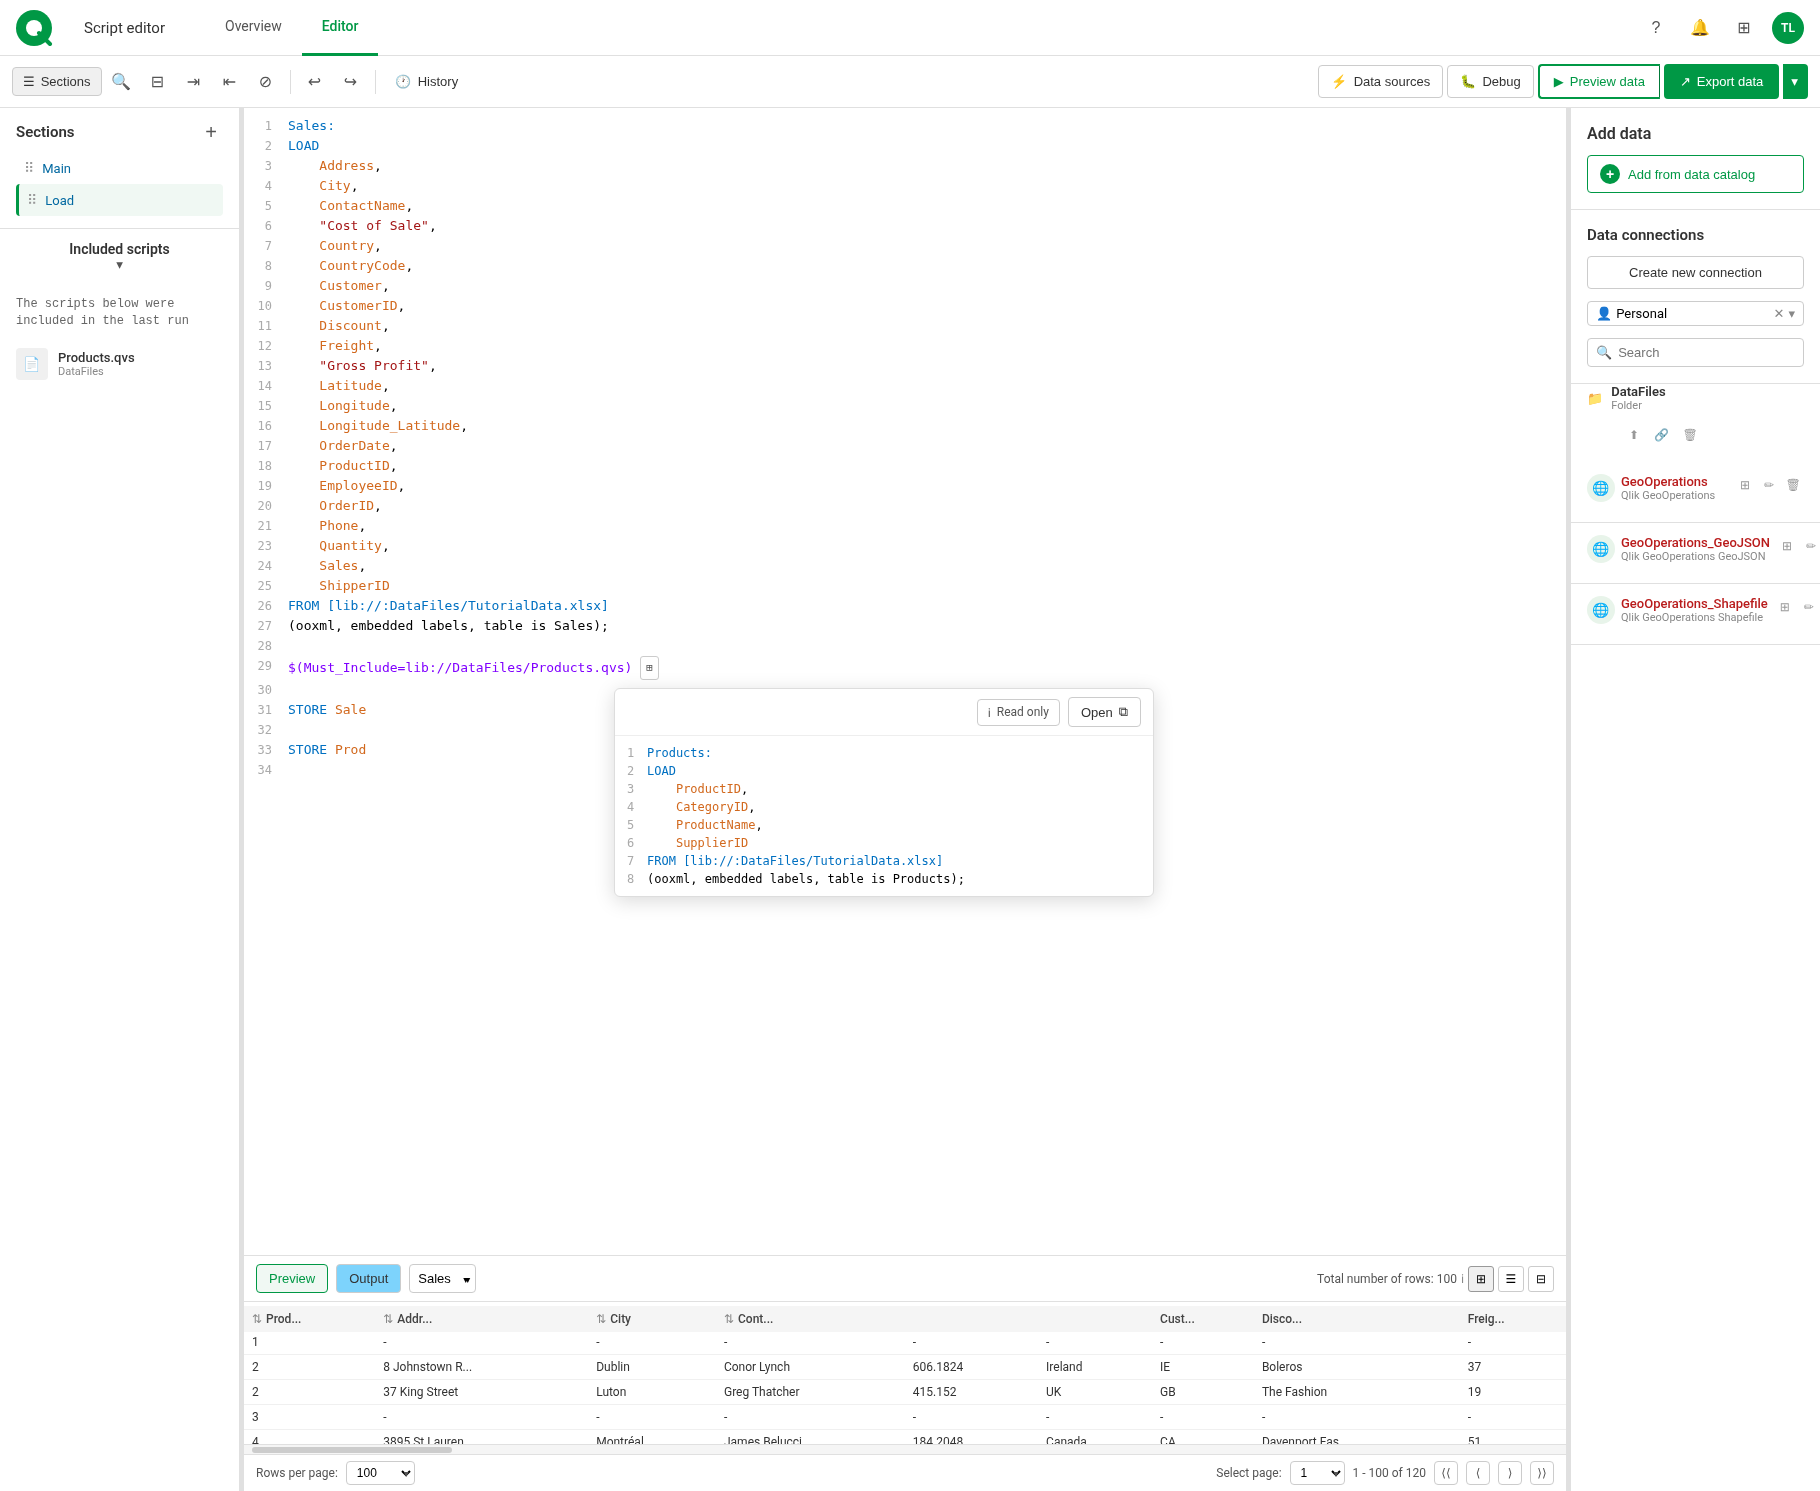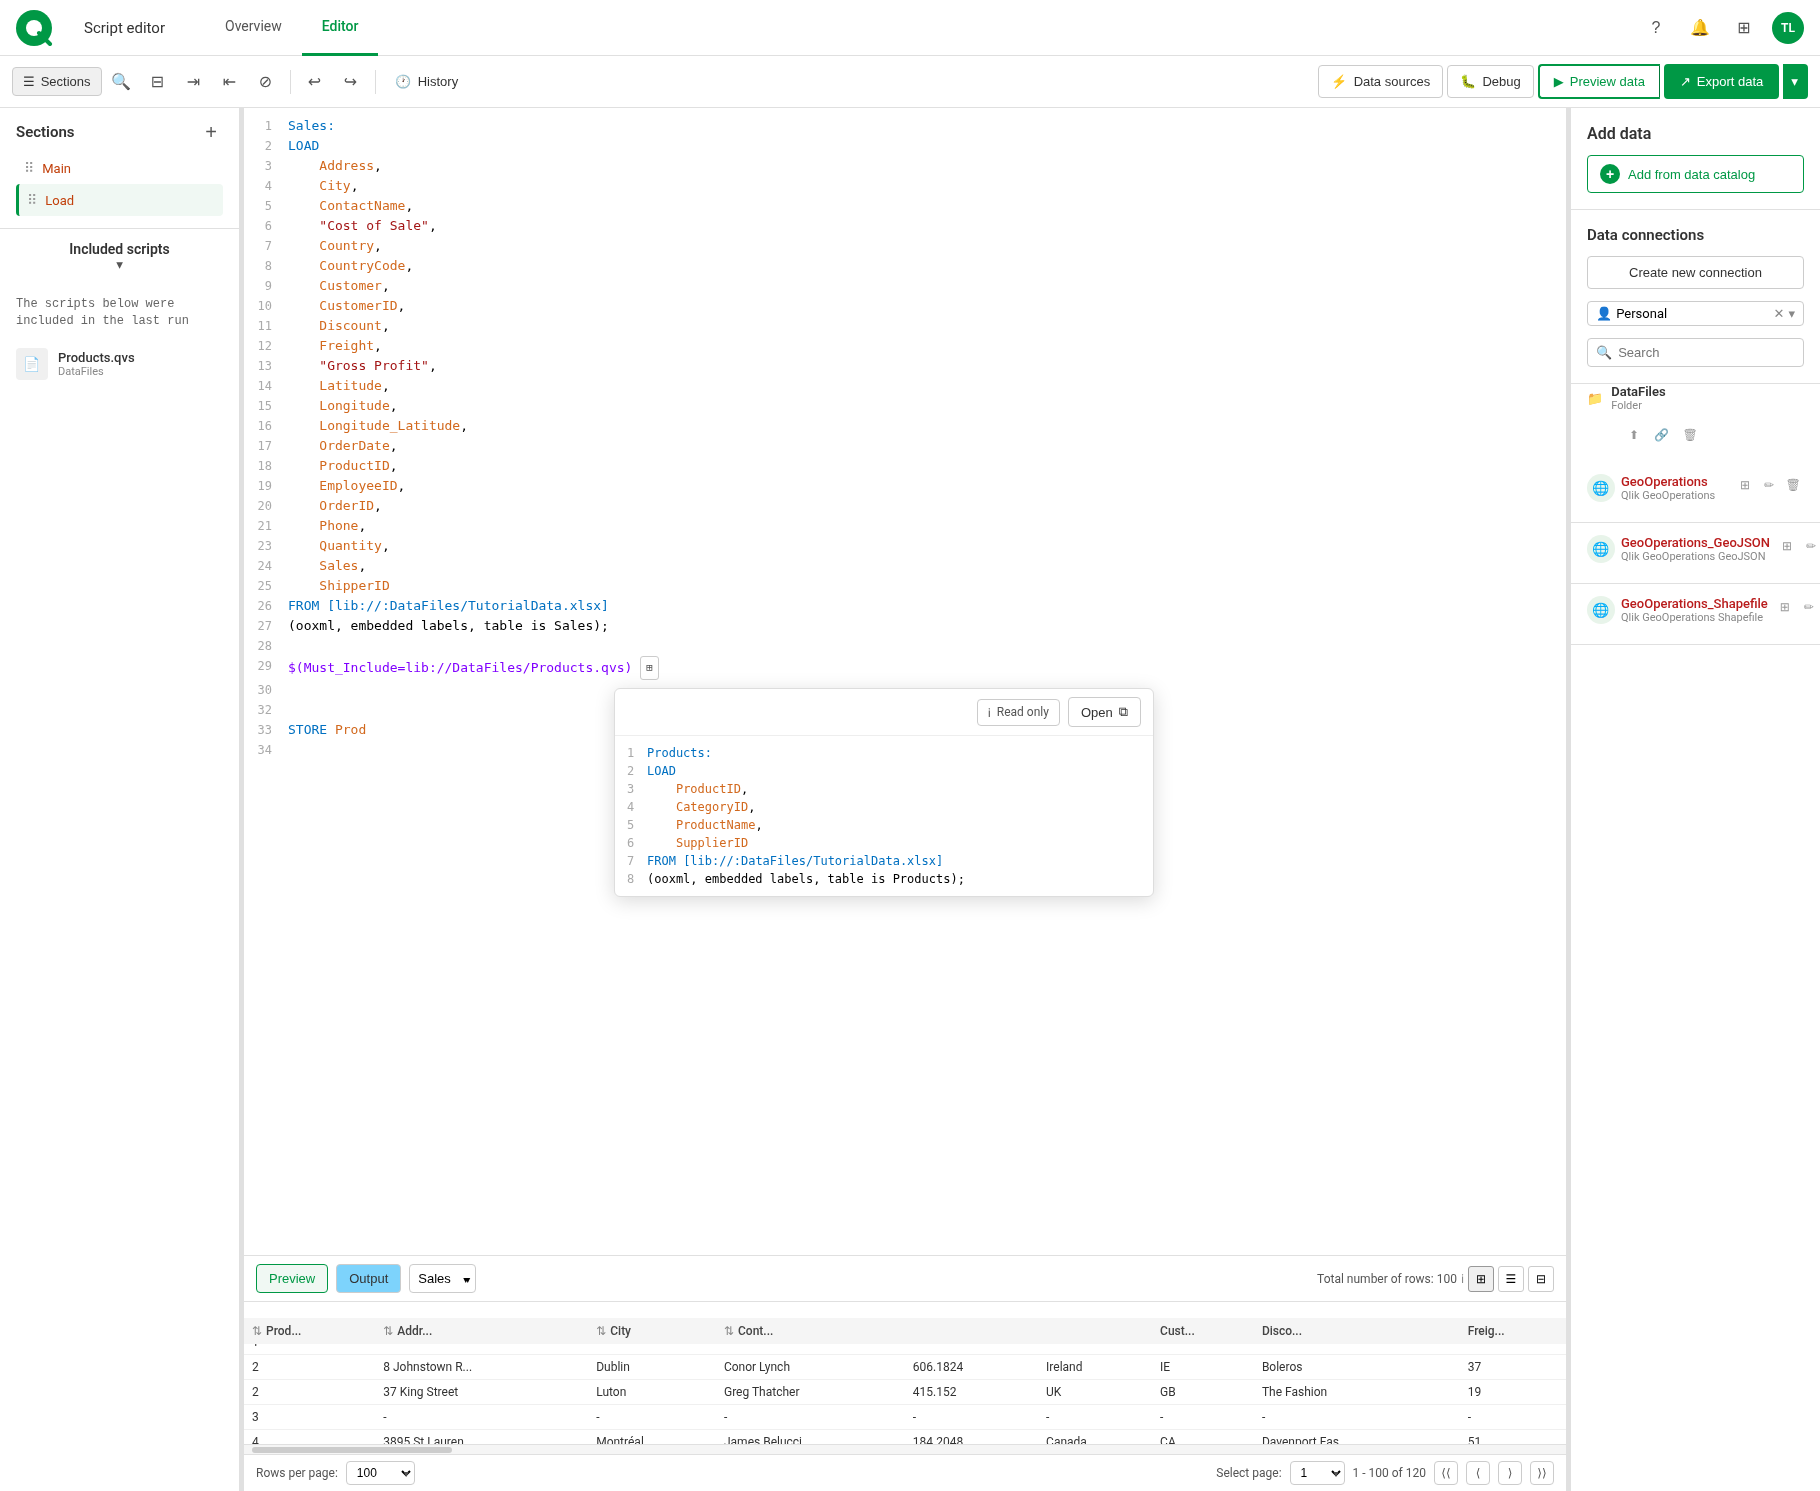--- a/index.html
+++ b/index.html
@@ -39,21 +39,21 @@
     .main-layout { display: flex; height: calc(1491px - 56px - 52px); }
 
     
     .left-panel { width: 240px; border-right: 1px solid #e0e0e0; display: flex; flex-direction: column; background: #fff; flex-shrink: 0; }
     .left-panel-section { padding: 12px 16px; }
     .section-header { display: flex; align-items: center; justify-content: space-between; margin-bottom: 8px; }
     .section-title { font-size: 15px; font-weight: 600; color: #333; }
     .add-btn { width: 24px; height: 24px; border: none; background: none; cursor: pointer; color: #555; font-size: 20px; display: flex; align-items: center; justify-content: center; }
     .section-item { display: flex; align-items: center; gap: 8px; padding: 8px 8px; border-radius: 4px; cursor: pointer; }
     .section-item.active { background: #f0f8f3; border-left: 3px solid #009845; }
-    .section-item-label { font-size: 13px; color: #c2410c; flex: 1; }
+    .section-item-label { font-size: 13px; color: #0369a1; flex: 1; }
     .drag-handle { color: #999; font-size: 14px; }
     .delete-icon { color: #999; font-size: 14px; cursor: pointer; opacity: 0; }
 
     .included-scripts { padding: 12px 16px; border-top: 1px solid #e0e0e0; }
     .included-header { display: flex; align-items: center; justify-content: space-between; margin-bottom: 24px; flex-direction: column; }
     .included-title { font-size: 14px; font-weight: 600; color: #333; }
     .collapse-btn { background: none; border: none; cursor: pointer; color: #555; }
     .included-desc { font-size: 12px; color: #666; margin-bottom: 12px; line-height: 1.4; font-family: Liberation Mono, monospace; }
     .script-item { display: flex; align-items: center; gap: 10px; padding: 6px 0; }
     .script-icon { width: 32px; height: 32px; background: #f0f0f0; border-radius: 4px; display: flex; align-items: center; justify-content: center; color: #666; font-size: 14px; }
@@ -92,21 +92,21 @@
 
     
     .bottom-area { height: 236px; border-top: 1px solid #e0e0e0; display: flex; flex-direction: column; background: #fff; }
     .bottom-toolbar { display: flex; align-items: center; gap: 8px; padding: 8px 12px; border-bottom: 1px solid #e0e0e0; }
     .preview-btn { display: flex; align-items: center; gap: 6px; padding: 6px 12px; border: 1px solid #ccc; border-radius: 4px; background: #fff; cursor: pointer; font-size: 13px; color: #333; }
     .preview-btn.active { background: #f0f8f3; border-color: #009845; color: #009845; }
     .output-btn { padding: 6px 12px; border: 1px solid #ccc; border-radius: 4px; background: #7dd3fc; cursor: pointer; font-size: 13px; color: #333; }
     .sales-select { padding: 6px 24px 6px 8px; border: 1px solid #ccc; border-radius: 4px; font-size: 13px; background: #fff; appearance: none; cursor: pointer; }
     .table-container { flex: 1; overflow: auto; }
     table { width: 100%; border-collapse: collapse; font-size: 12px; }
-    th { padding: 6px 8px; background: #f5f5f5; border-bottom: 2px solid #ddd; text-align: left; white-space: nowrap; font-weight: 500; color: #444; position: sticky; top: 16px; }
+    th { padding: 6px 8px; background: #f5f5f5; border-bottom: 2px solid #ddd; text-align: left; white-space: nowrap; font-weight: 500; color: #444; position: sticky; top: 4px; }
     td { padding: 5px 8px; border-bottom: 1px solid #f0f0f0; color: #333; white-space: nowrap; }
     .pagination { display: flex; align-items: center; gap: 8px; padding: 6px 12px; border-top: 1px solid #e0e0e0; font-size: 12px; color: #555; }
     .pagination-spacer { flex: 1; }
     .page-btn { width: 24px; height: 24px; border: 1px solid #ccc; border-radius: 4px; background: #fff; cursor: pointer; display: flex; align-items: center; justify-content: center; font-size: 12px; color: #555; }
     .page-btn:disabled { color: #ccc; cursor: default; }
     .rows-select { padding: 3px 20px 3px 6px; border: 1px solid #ccc; border-radius: 4px; font-size: 12px; background: #fff; }
 
     
     .popup-overlay { position: absolute; top: 580px; left: 370px; background: #fff; border: 1px solid #ddd; border-radius: 6px; box-shadow: 0 4px 20px rgba(0,0,0,0.15); z-index: 100; width: 540px; }
     .popup-toolbar { display: flex; align-items: center; justify-content: flex-end; padding: 8px 12px; border-bottom: 1px solid #eee; gap: 8px; }
@@ -374,20 +374,24 @@
           <span class="line-num">28</span>
           <span class="line-content"></span>
         </div>
       <div class="code-line">
           <span class="line-num">29</span>
           <span class="line-content"><span style="color:#8000ff">$(Must_Include=lib://DataFiles/Products.qvs)</span> <span style="display:inline-block;padding:1px 5px;border:1px solid #ccc;border-radius:3px;font-size:11px;color:#555;vertical-align:middle;cursor:pointer;">⊞</span></span>
         </div>
       <div class="code-line">
           <span class="line-num">30</span>
           <span class="line-content"></span>
+        </div>
+      <div class="code-line">
+          <span class="line-num">31</span>
+          <span class="line-content"><span class="kw-blue">STORE</span> <span class="kw-orange">Sale</span></span>
         </div>
       <div class="code-line">
           <span class="line-num">32</span>
           <span class="line-content"></span>
         </div>
       <div class="code-line">
           <span class="line-num">33</span>
           <span class="line-content"><span class="kw-blue">STORE</span> <span class="kw-orange">Prod</span></span>
         </div>
       <div class="code-line">

